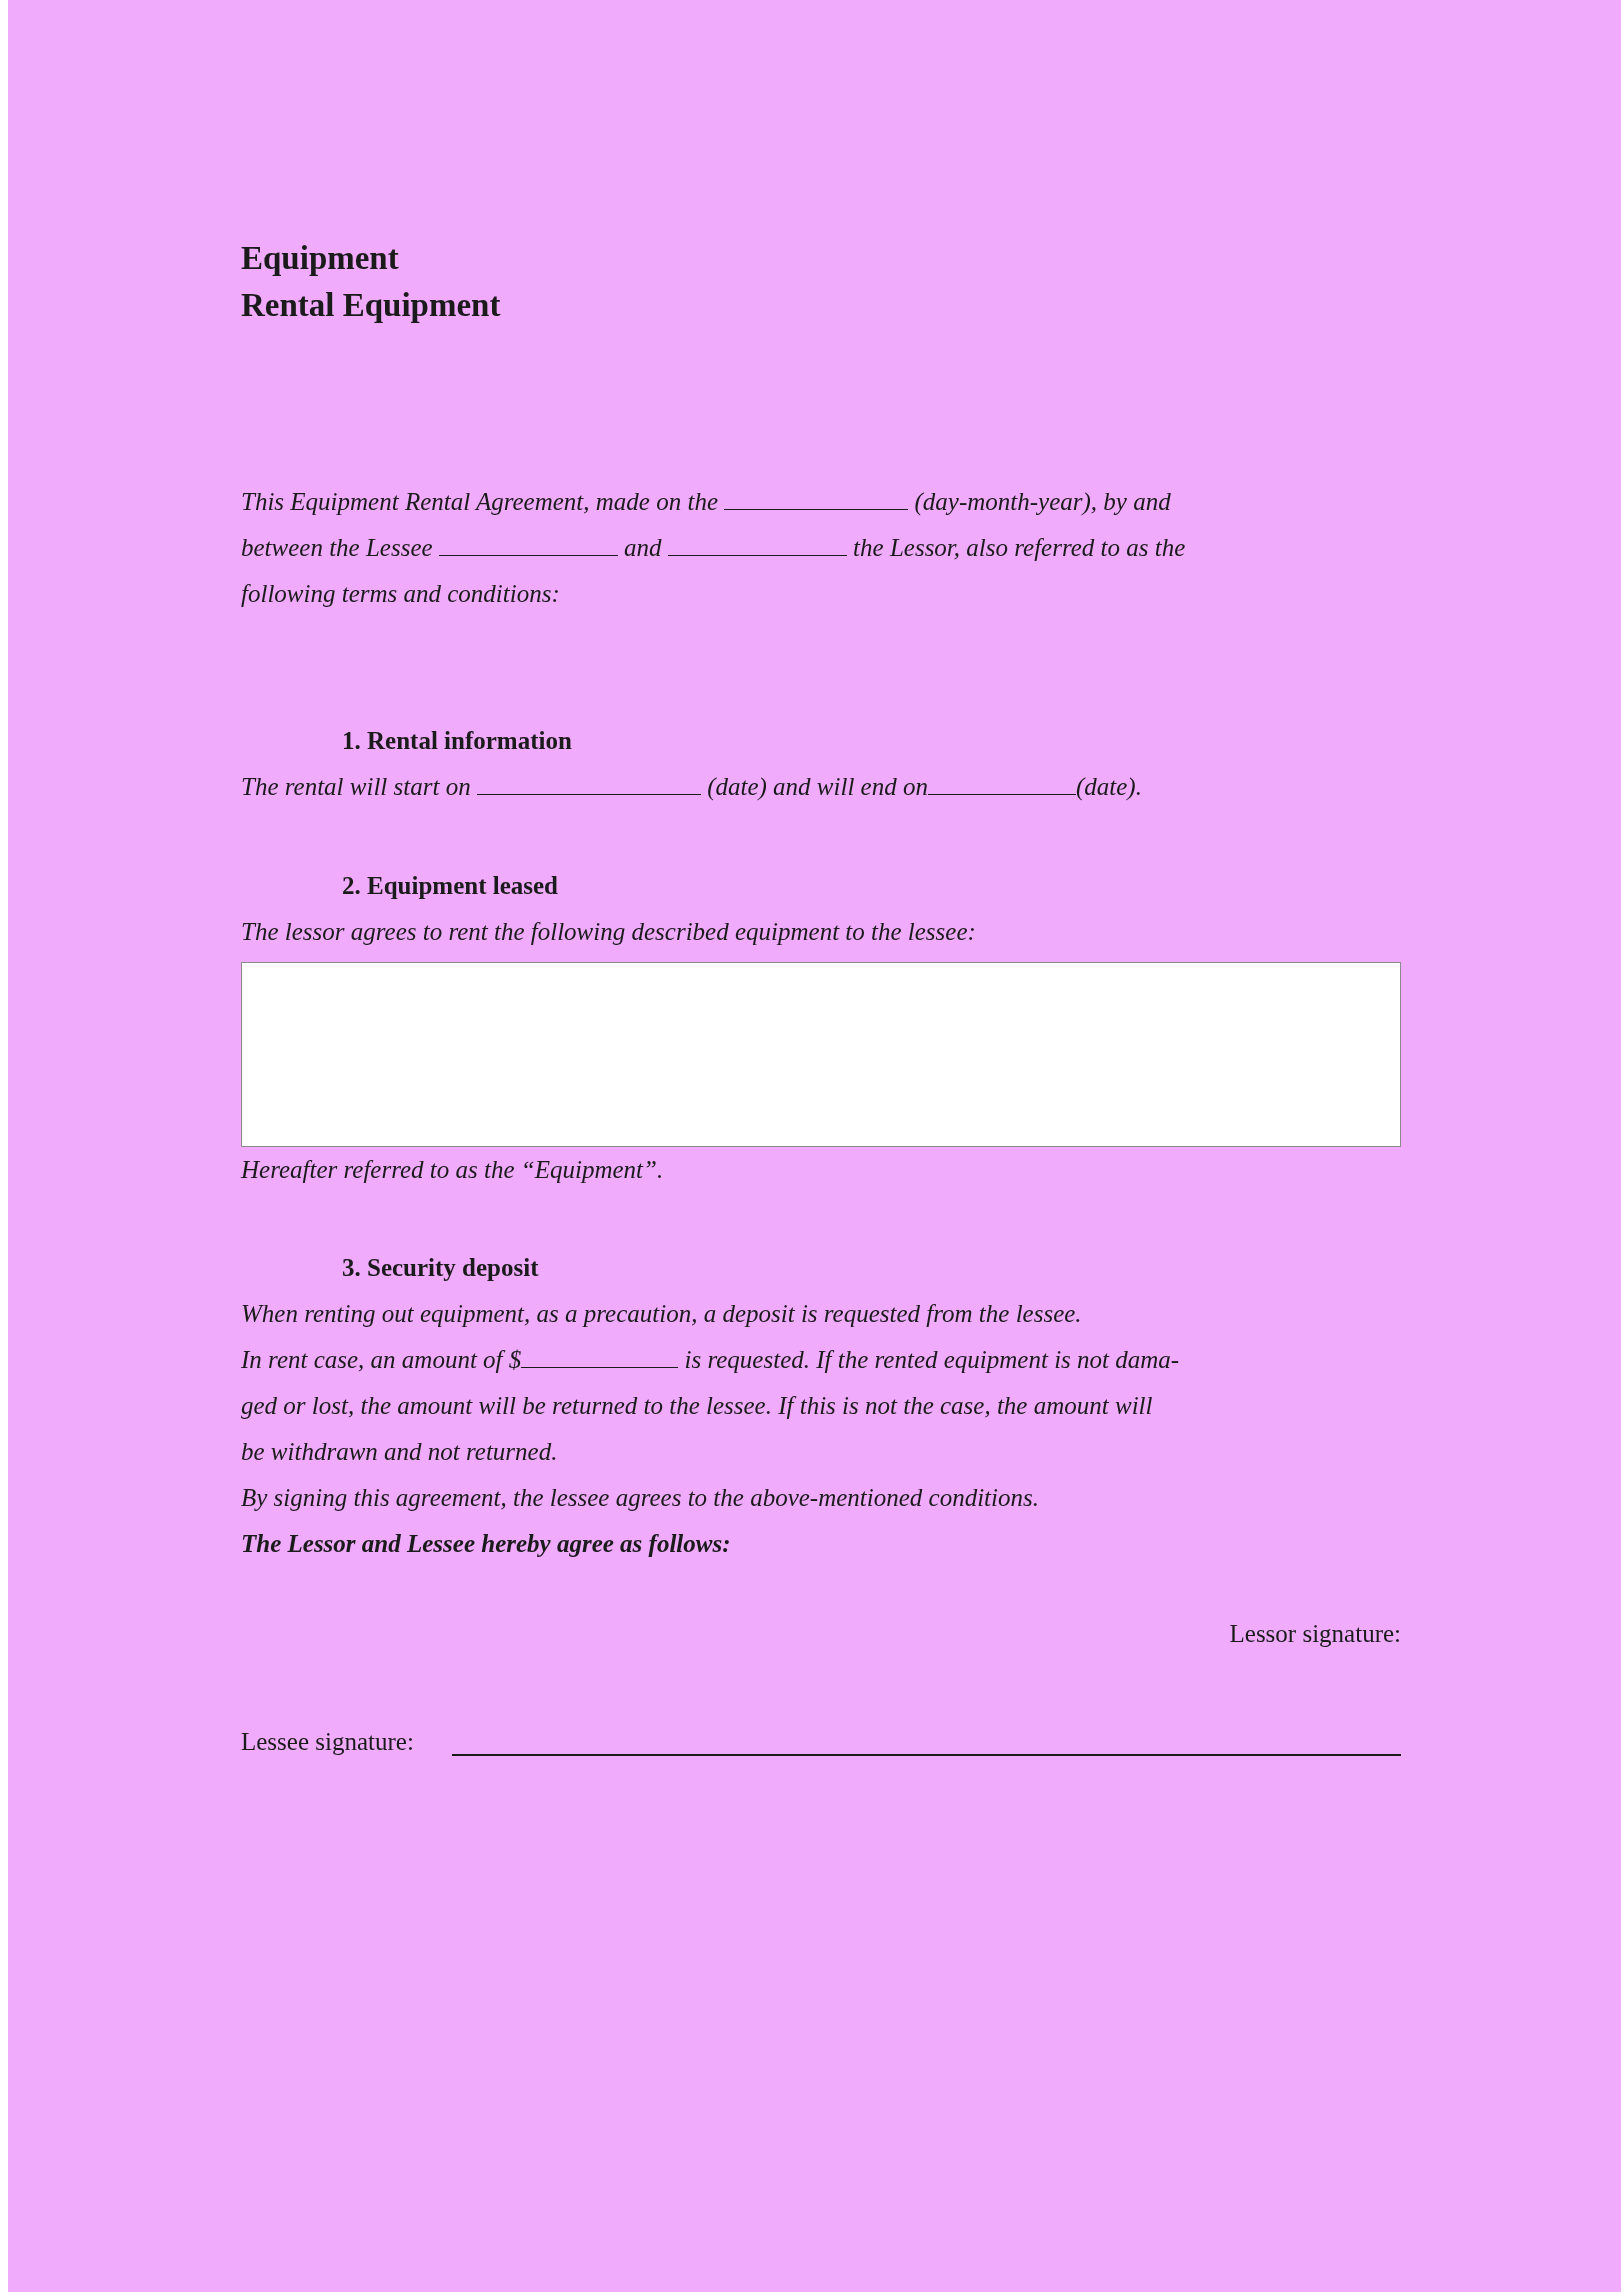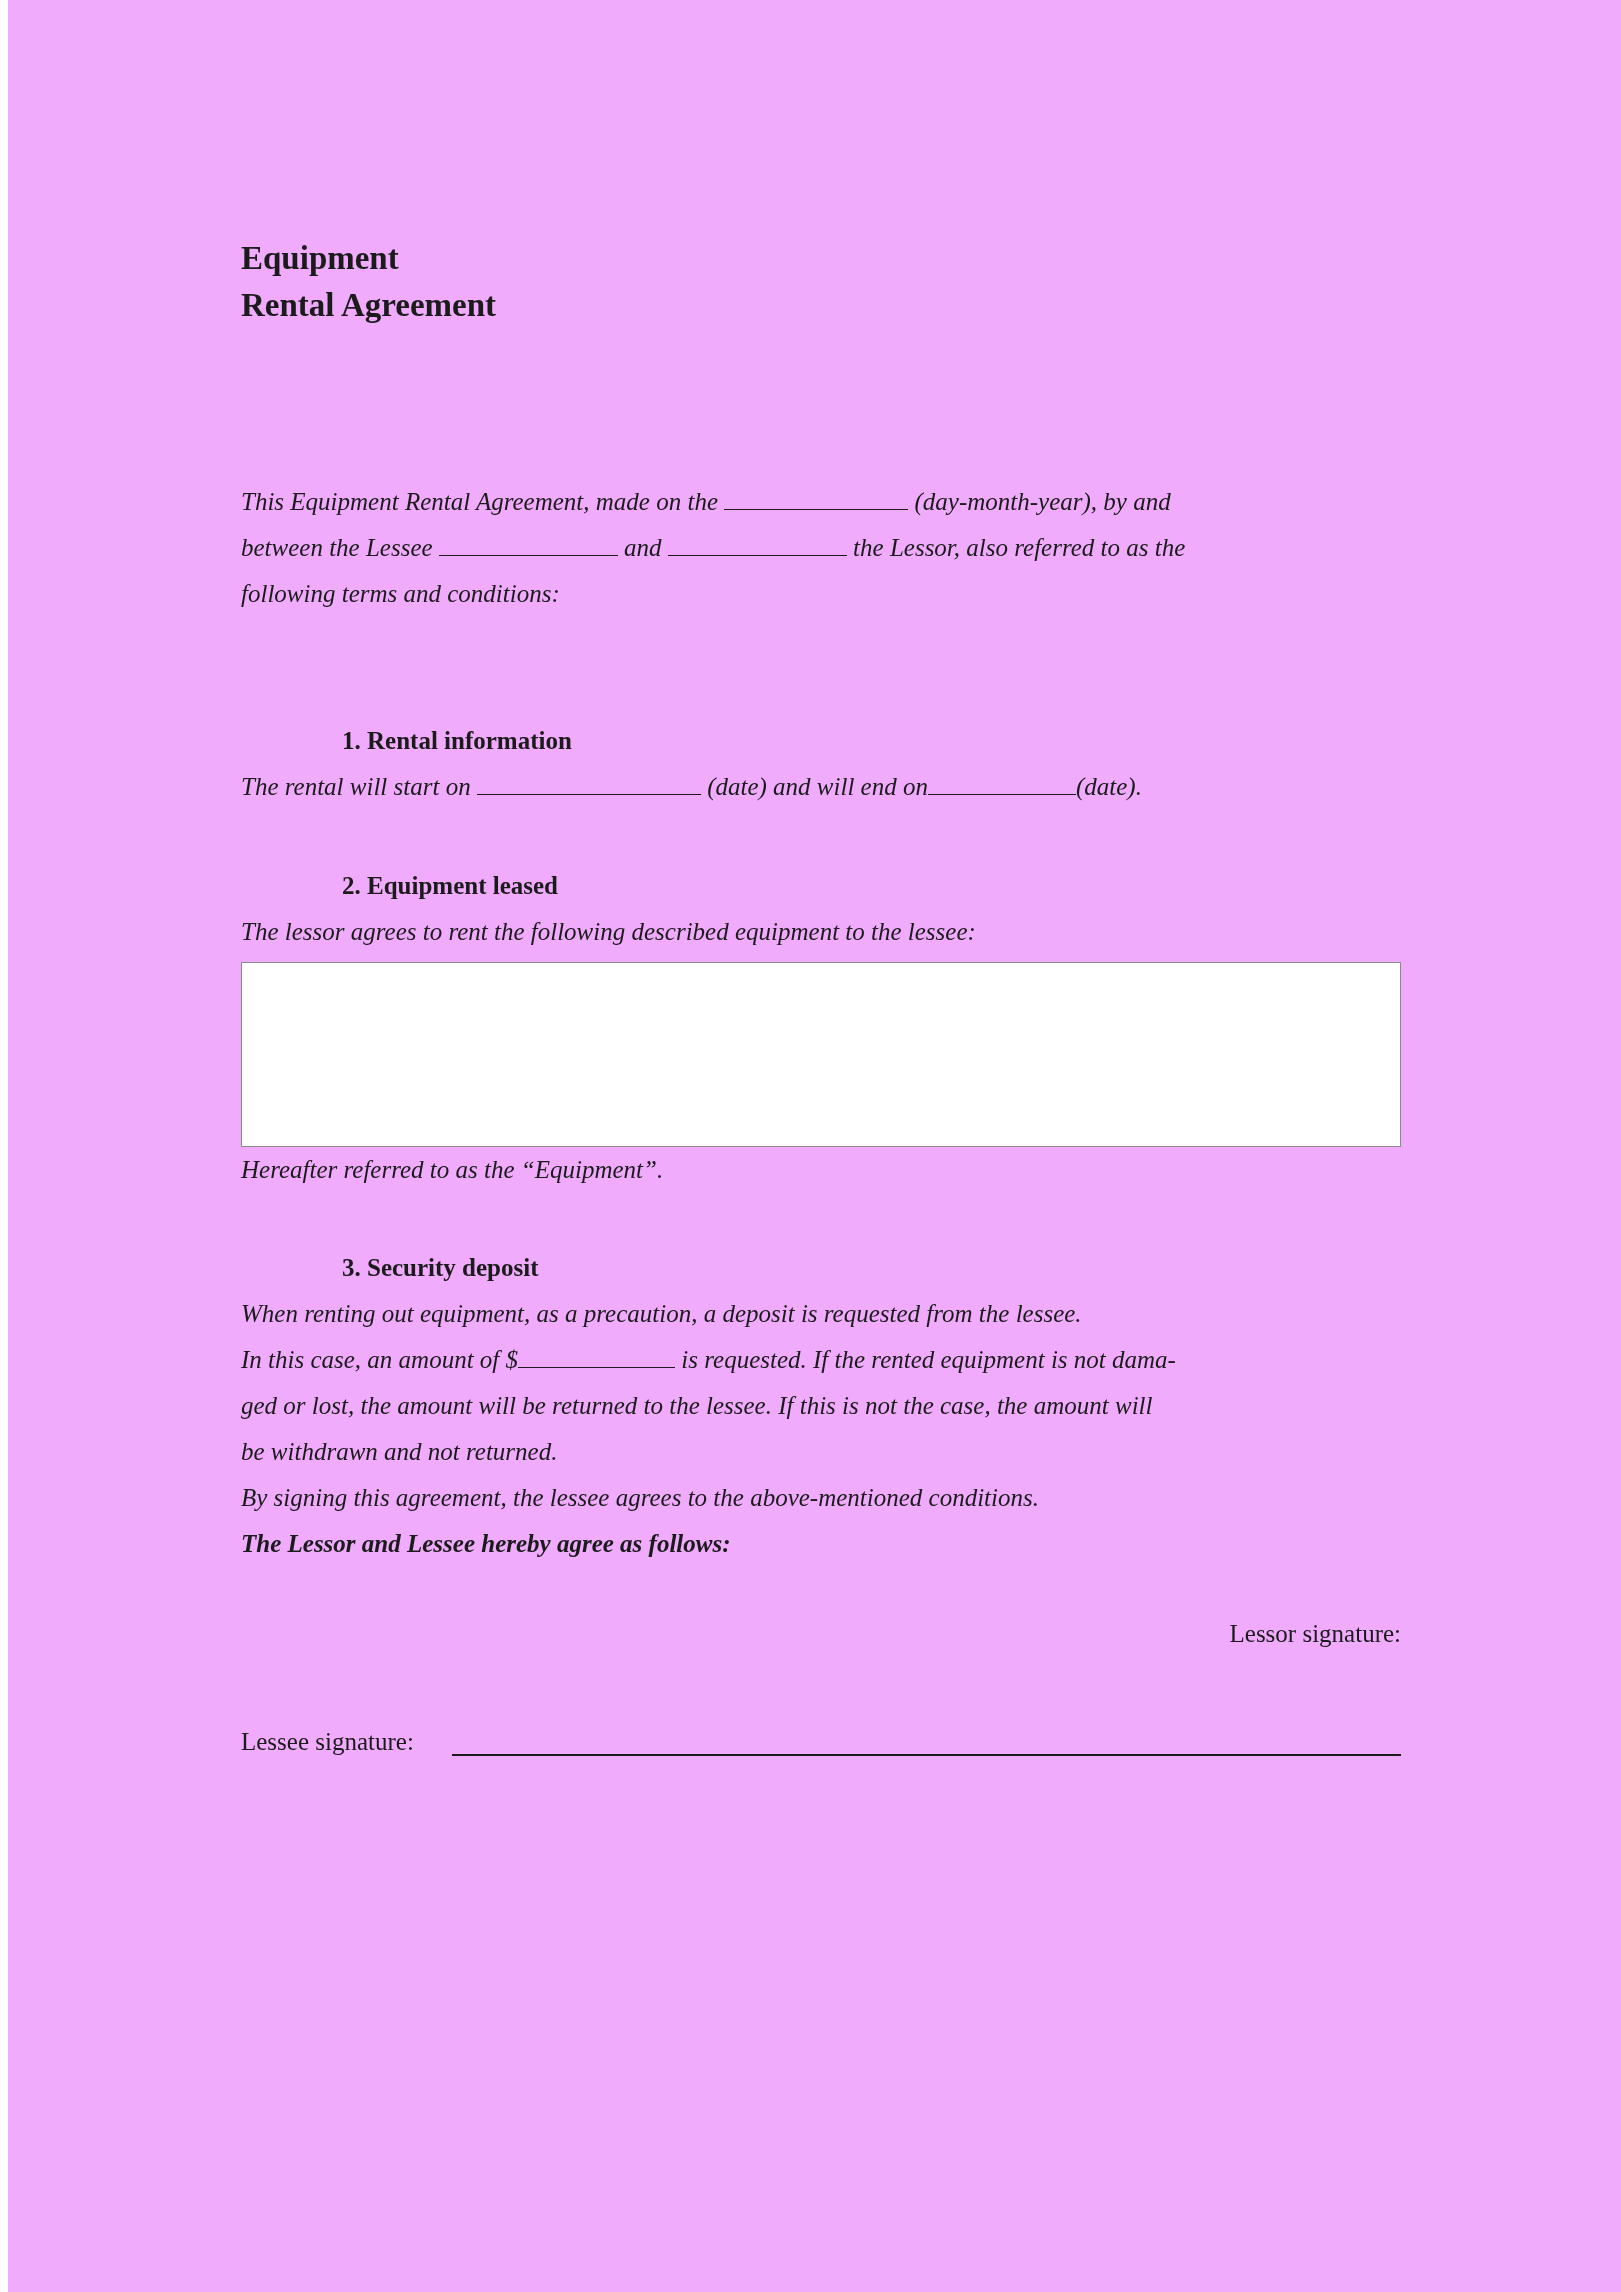--- a/index.html
+++ b/index.html
@@ -88,21 +88,21 @@
   .w-end       { width: 148px; }
   .w-deposit   { width: 157px; }
 </style>
 </head>
 <body>
 
 <div class="page">
 
   <div class="doc-title">
     <div>Equipment</div>
-    <div>Rental Agreement</div>
+    <div>Rental Equipment</div>
   </div>
 
   <div class="para intro">
     <p class="line"><span>This Equipment Rental Agreement, made on the </span><span class="blank w-date"></span><span> (day-month-year), by and</span></p>
     <p class="line"><span>between the Lessee </span><span class="blank w-name"></span><span> and </span><span class="blank w-name"></span><span> the Lessor, also referred to as the</span></p>
     <p class="line">following terms and conditions:</p>
   </div>
 
   <p class="section-heading s1-heading">1. Rental information</p>
   <div class="para">
@@ -110,21 +110,21 @@
   </div>
 
   <p class="section-heading s2-heading">2. Equipment leased</p>
   <p class="line">The lessor agrees to rent the following described equipment to the lessee:</p>
   <div class="equipment-box"></div>
   <p class="line hereafter">Hereafter referred to as the “Equipment”.</p>
 
   <p class="section-heading s3-heading">3. Security deposit</p>
   <div class="para">
     <p class="line">When renting out equipment, as a precaution, a deposit is requested from the lessee.</p>
-    <p class="line"><span>In this case, an amount of $</span><span class="blank w-deposit"></span><span> is requested. If the rented equipment is not dama-</span></p>
+    <p class="line"><span>In rent case, an amount of $</span><span class="blank w-deposit"></span><span> is requested. If the rented equipment is not dama-</span></p>
     <p class="line">ged or lost, the amount will be returned to the lessee. If this is not the case, the amount will</p>
     <p class="line">be withdrawn and not returned.</p>
   </div>
 
   <p class="line closing">By signing this agreement, the lessee agrees to the above-mentioned conditions.</p>
 
   <p class="line agree-line">The Lessor and Lessee hereby agree as follows:</p>
 
   <div class="sig-row sig-row-lessor">
     <span class="sig-label">Lessor signature:</span>

